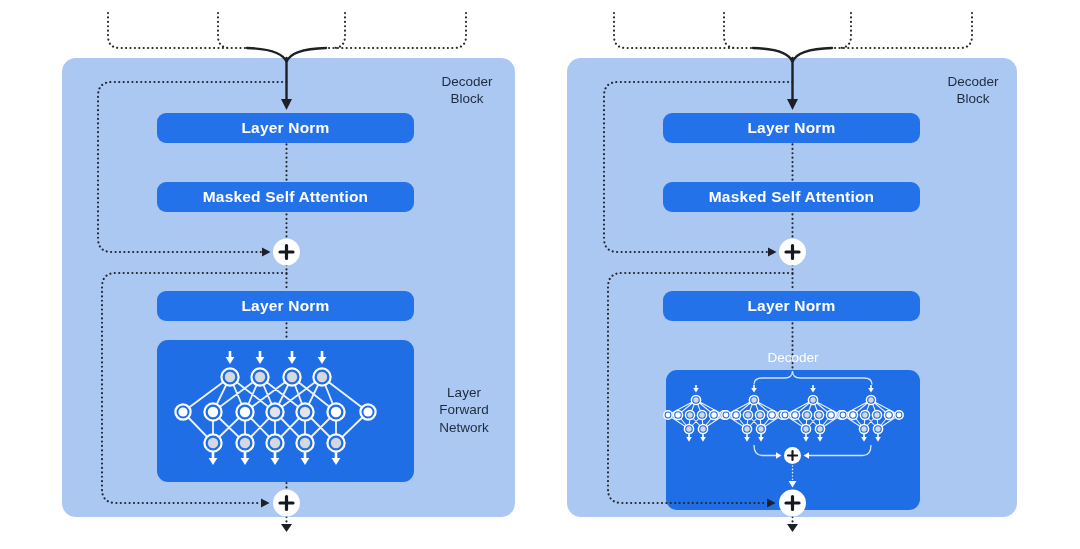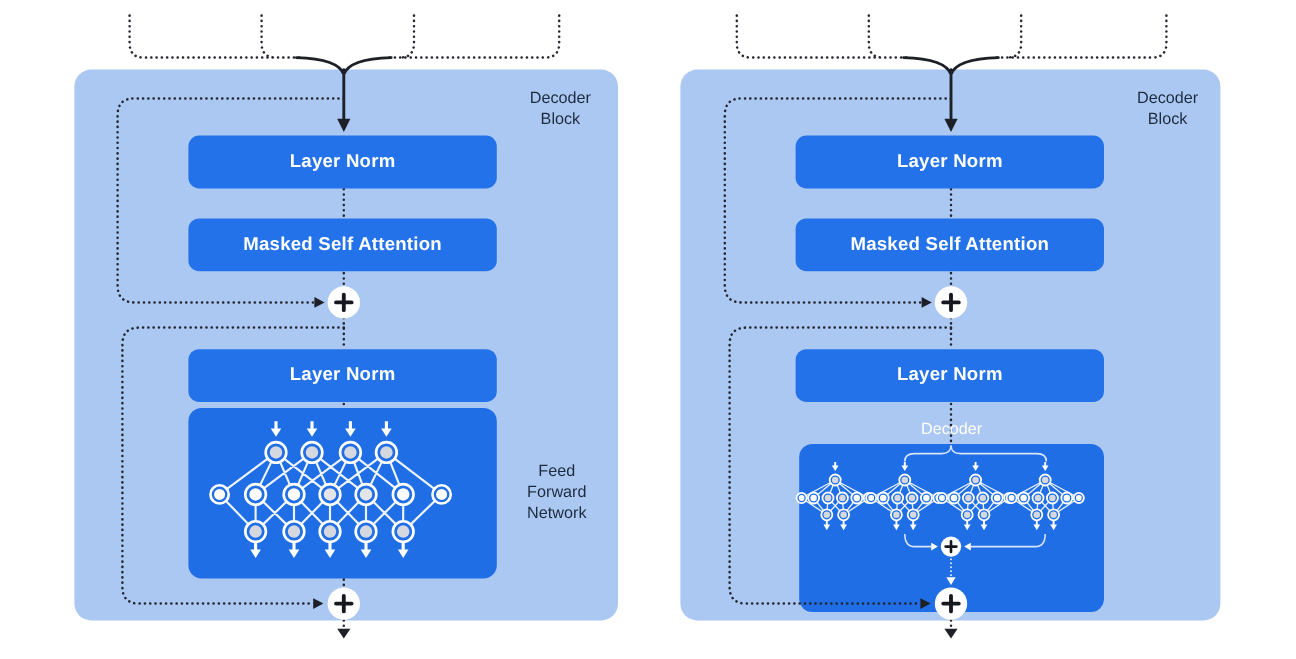--- a/index.html
+++ b/index.html
@@ -1,21 +1,21 @@
 <!DOCTYPE html>
 <html><head>
 <meta charset="utf-8">
 <style>
   html,body{margin:0;padding:0;background:#ffffff;}
   .canvas{position:relative;width:1080px;height:549px;background:#ffffff;overflow:hidden;
           font-family:"Liberation Sans",sans-serif;}
   .panel{position:absolute;top:58px;height:459px;background:#abc8f2;border-radius:14px;}
   .netbox{position:absolute;background:#1f6ee6;border-radius:11px;}
   .overlay{position:absolute;left:0;top:0;width:1080px;height:549px;pointer-events:none;}
-  .pill{position:absolute;height:44px;background:#2472e9;border-radius:9px;
+  .pill{position:absolute;height:30px;background:#2472e9;border-radius:9px;
         display:flex;align-items:center;justify-content:center;
         color:#ffffff;font-weight:700;font-size:15.5px;letter-spacing:.2px;}
   .lbl{position:absolute;font-weight:400;font-size:13.5px;line-height:1.28;
        color:#1d2b3f;text-align:center;}
   .lbl.white{color:#ffffff;}
   
   .dot{stroke:#23262e;stroke-width:2.1;fill:none;stroke-dasharray:.1 4.3;stroke-linecap:round;}
   .solid{stroke:#1d2027;stroke-width:2.4;fill:none;stroke-linecap:round;}
   .mesh{stroke:#ffffff;stroke-width:1.8;fill:none;opacity:.92;}
   .emesh{stroke:#ffffff;stroke-width:1.1;fill:none;opacity:.9;}
@@ -183,16 +183,16 @@
   <div class="pill" style="left:157px;top:113px;width:257px;">Layer Norm</div>
   <div class="pill" style="left:157px;top:182px;width:257px;">Masked Self Attention</div>
   <div class="pill" style="left:157px;top:291px;width:257px;">Layer Norm</div>
 
   <div class="pill" style="left:663px;top:113px;width:257px;">Layer Norm</div>
   <div class="pill" style="left:663px;top:182px;width:257px;">Masked Self Attention</div>
   <div class="pill" style="left:663px;top:291px;width:257px;">Layer Norm</div>
 
   <div class="lbl" style="left:432px;top:73px;width:70px;">Decoder Block</div>
   <div class="lbl" style="left:938px;top:73px;width:70px;">Decoder Block</div>
-  <div class="lbl" style="left:428px;top:384px;width:72px;">Feed Forward Network</div>
+  <div class="lbl" style="left:428px;top:384px;width:72px;">Layer Forward Network</div>
   <div class="lbl white" style="left:757px;top:349px;width:72px;">Decoder</div>
 
 </div>
 
 </body></html>

